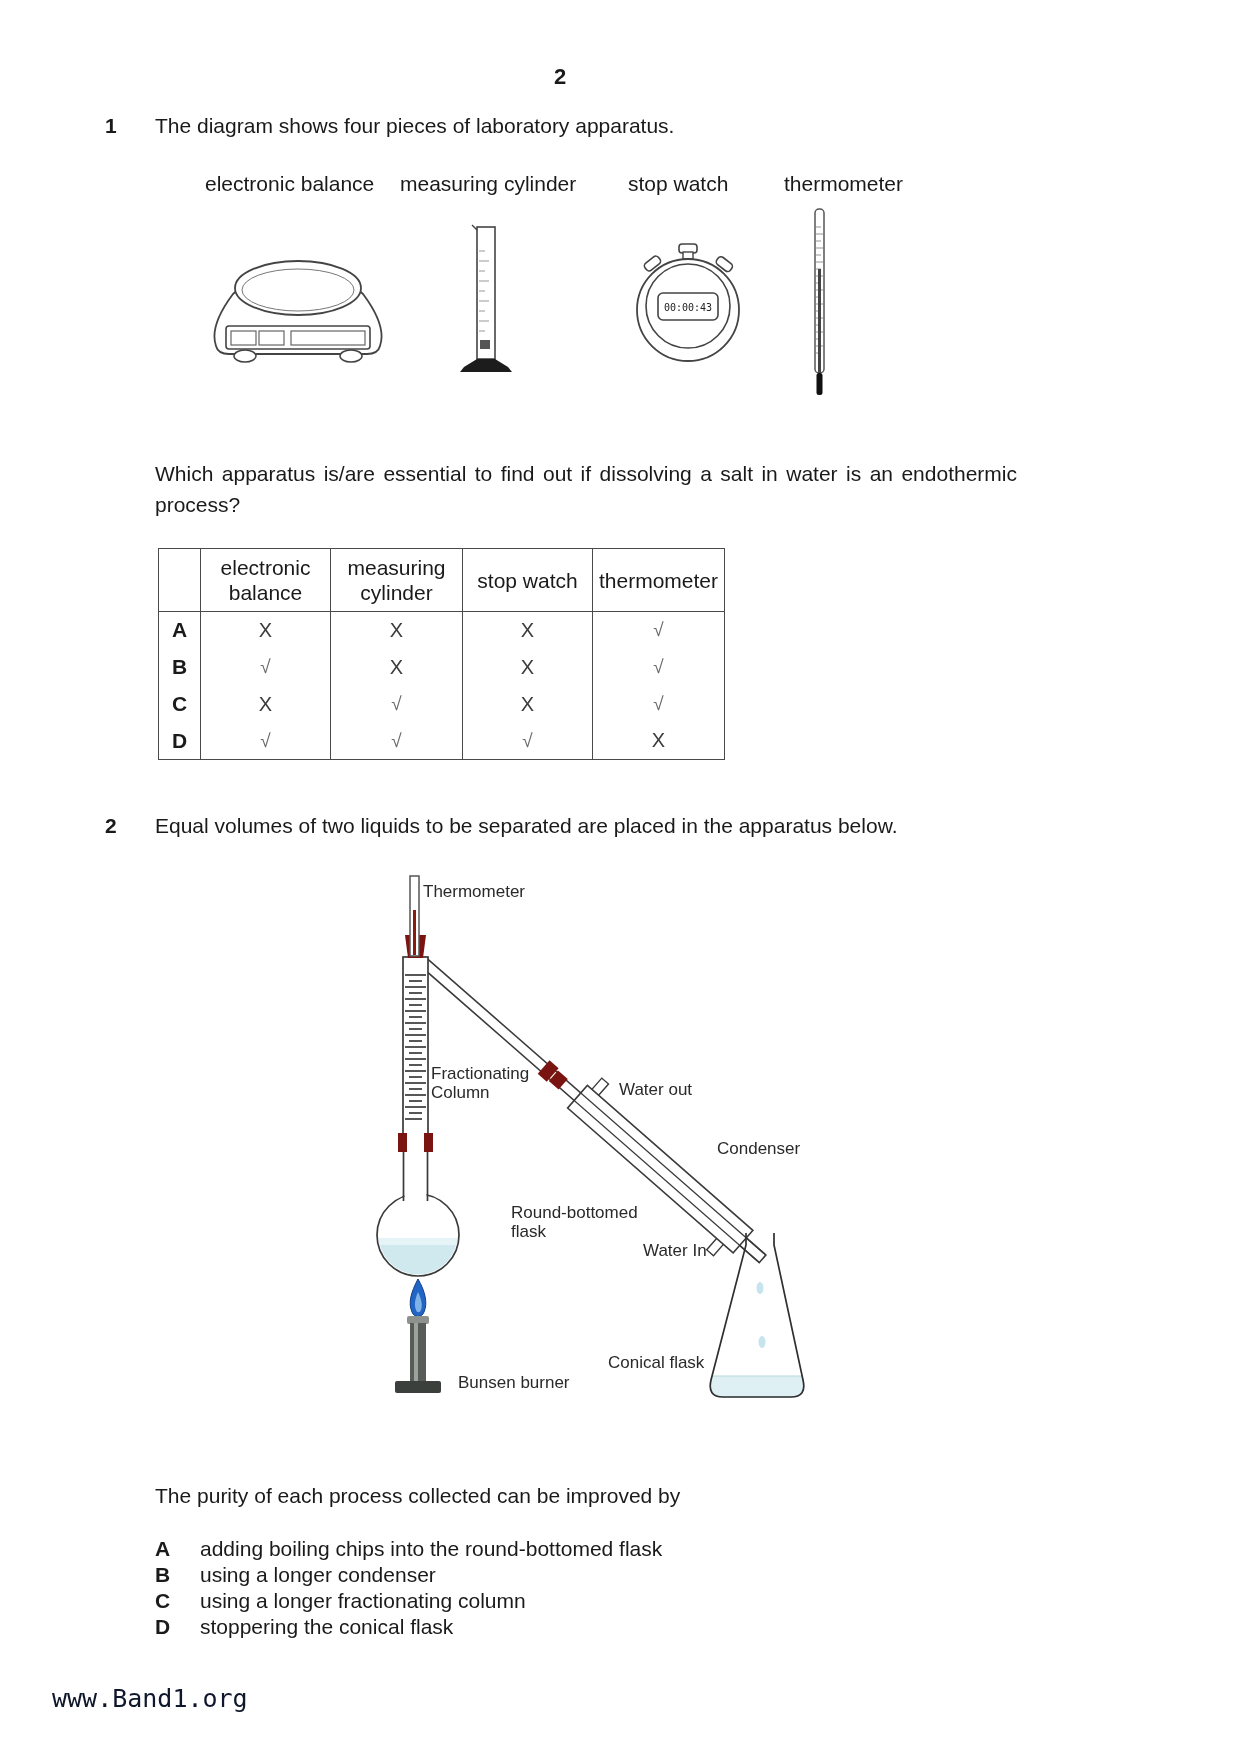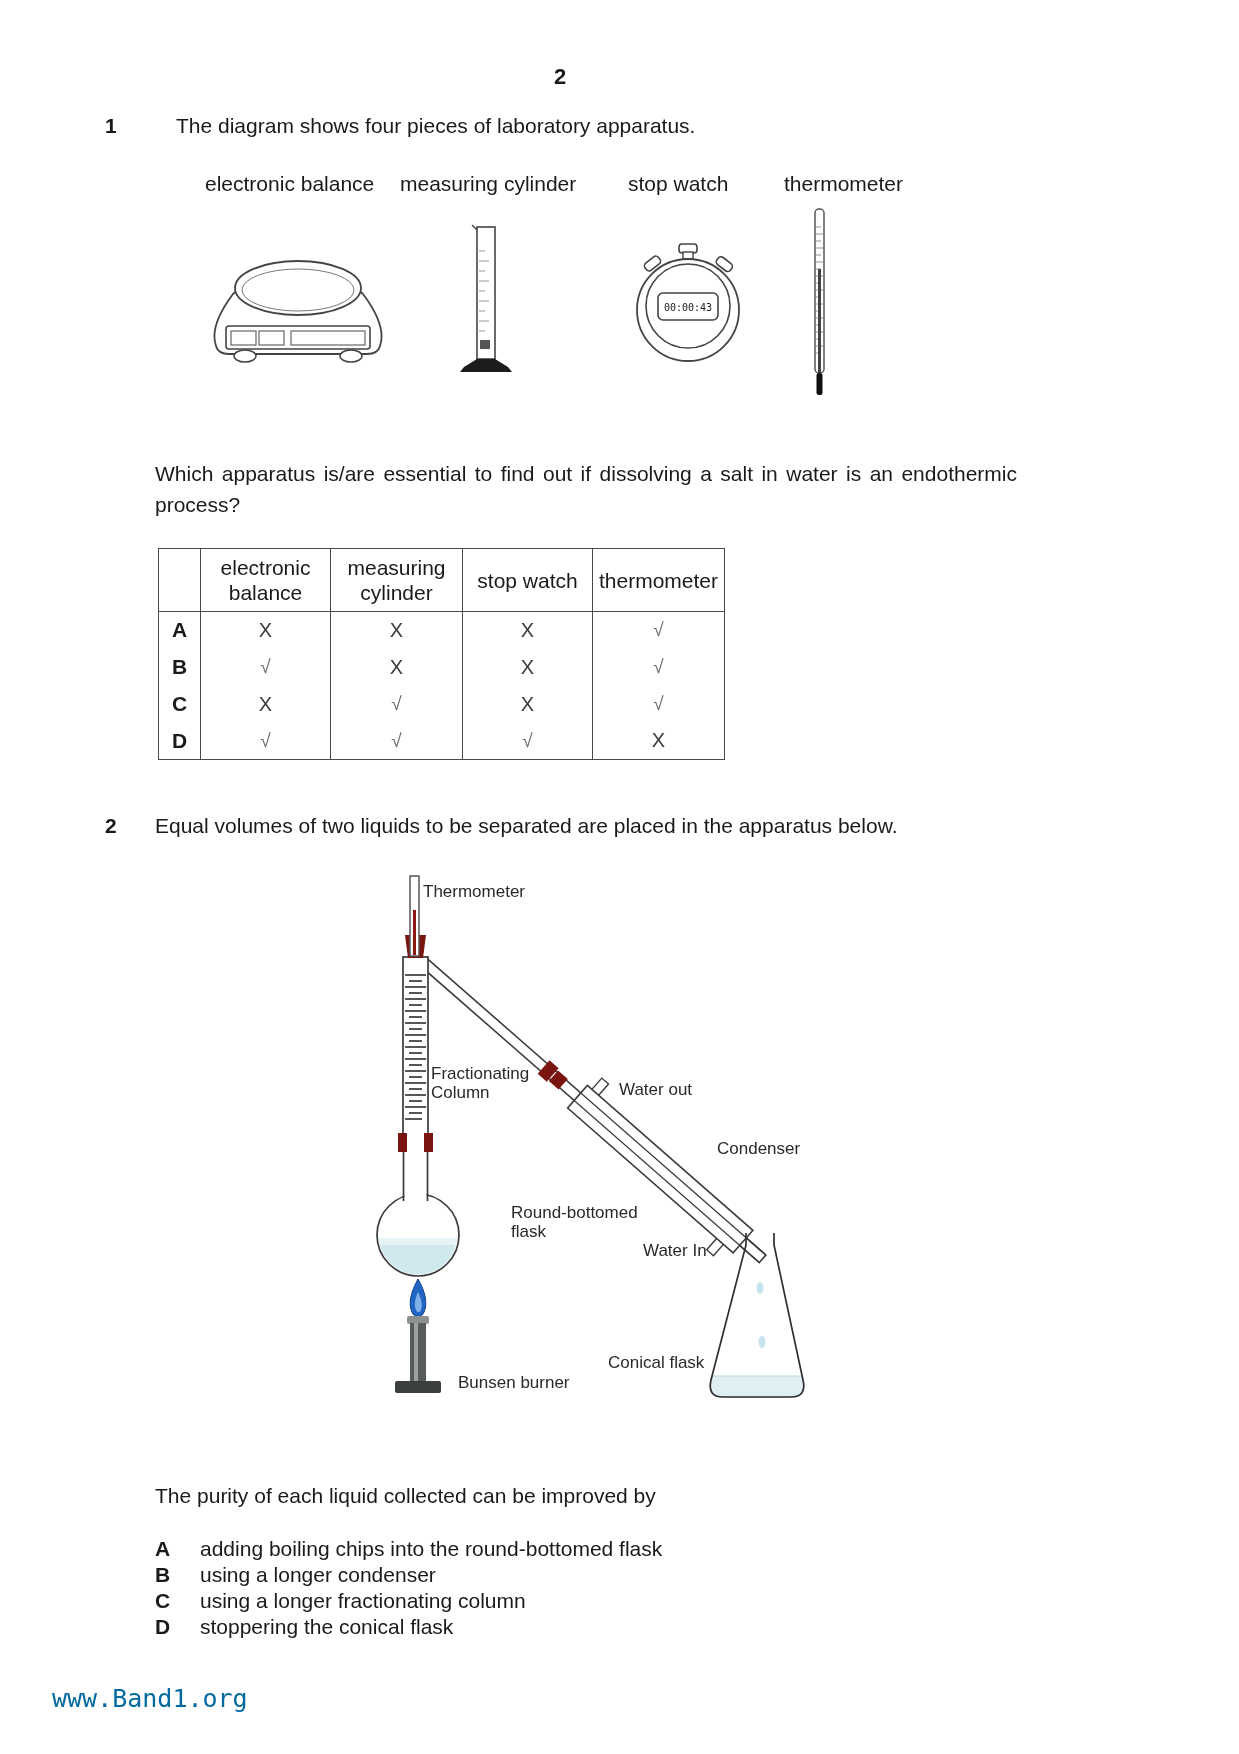--- a/index.html
+++ b/index.html
@@ -27,30 +27,30 @@
   td.mark { font-size:20px; color:#3c3c3c; }
   td.mark.check { color:#6a6a6a; font-size:19px; }
 
   
   .dlabel { position:absolute; font-size:17px; line-height:19px; color:#2a2a2a; }
 
   
   .optrow { display:flex; font-size:21px; line-height:26px; }
   .optletter { width:45px; font-weight:bold; flex:0 0 45px; }
 
-  .footer { font-family:"DejaVu Sans Mono","Liberation Mono",monospace; font-size:25px; color:#0369a1; }
+  .footer { font-family:"DejaVu Sans Mono","Liberation Mono",monospace; font-size:25px; color:#0f172a; }
   svg { display:block; }
 </style>
 </head>
 <body>
 
 <div class="abs pagenum" style="left:0; top:64; width:1120px; top:64px;">2</div>
 
 <div class="abs t21 bold" style="left:105px; top:112px;">1</div>
-<div class="abs t21" style="left:155px; top:112px;margin-left:21px;">The diagram shows four pieces of laboratory apparatus.</div>
+<div class="abs t21" style="left:155px; top:112px;">The diagram shows four pieces of laboratory apparatus.</div>
 
 <div class="abs t21" style="left:205px; top:170px;">electronic balance</div>
 <div class="abs t21" style="left:400px; top:170px;">measuring cylinder</div>
 <div class="abs t21" style="left:628px; top:170px;">stop watch</div>
 <div class="abs t21" style="left:784px; top:170px;">thermometer</div>
 
 <div class="abs" style="left:203px; top:246px;">
   <svg width="190" height="120" viewBox="0 0 190 120">
     <path d="M30,48 Q6,80 13,100 Q15,108 26,108 L164,108 Q175,108 177,100 Q184,80 160,48 Q132,22 95,22 Q58,22 30,48 Z" fill="#fff" stroke="#444" stroke-width="1.8"></path>
     <ellipse cx="95" cy="42" rx="63" ry="27" fill="#fff" stroke="#444" stroke-width="1.8"></ellipse>
@@ -260,21 +260,21 @@
   <div class="dlabel" style="left:83px; top:22px;">Thermometer</div>
   <div class="dlabel" style="left:91px; top:204px; width:104px;">Fractionating Column</div>
   <div class="dlabel" style="left:279px; top:220px;">Water out</div>
   <div class="dlabel" style="left:333px; top:279px;margin-left:44px;">Condenser</div>
   <div class="dlabel" style="left:131px; top:343px; width:135px;margin-left:40px;">Round-bottomed flask</div>
   <div class="dlabel" style="left:303px; top:381px;">Water In</div>
   <div class="dlabel" style="left:268px; top:493px;">Conical flask</div>
   <div class="dlabel" style="left:118px; top:513px;">Bunsen burner</div>
 </div>
 
-<div class="abs t21" style="left:155px; top:1482px;">The purity of each liquid collected can be improved by</div>
+<div class="abs t21" style="left:155px; top:1482px;">The purity of each process collected can be improved by</div>
 
 <div class="abs" style="left:155px; top:1536px; width:760px;">
   <div class="optrow">
     <span class="optletter">A</span>
     <span>adding boiling chips into the round-bottomed flask</span>
   </div>
   <div class="optrow">
     <span class="optletter">B</span>
     <span>using a longer condenser</span>
   </div>

